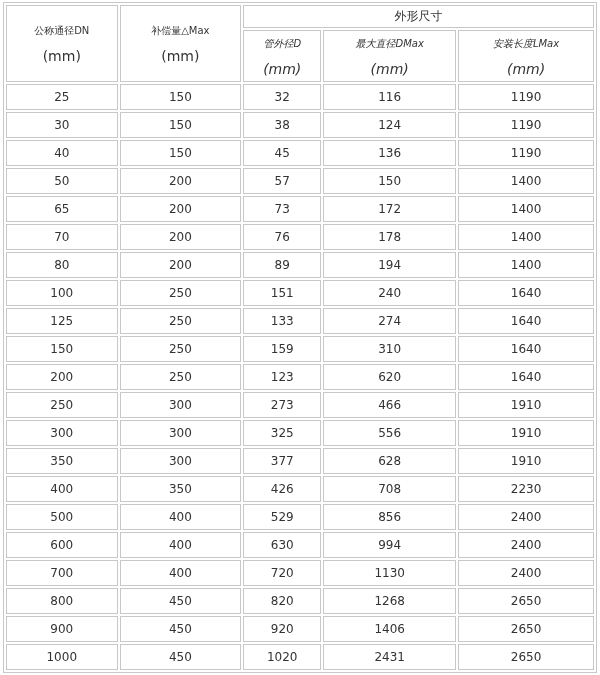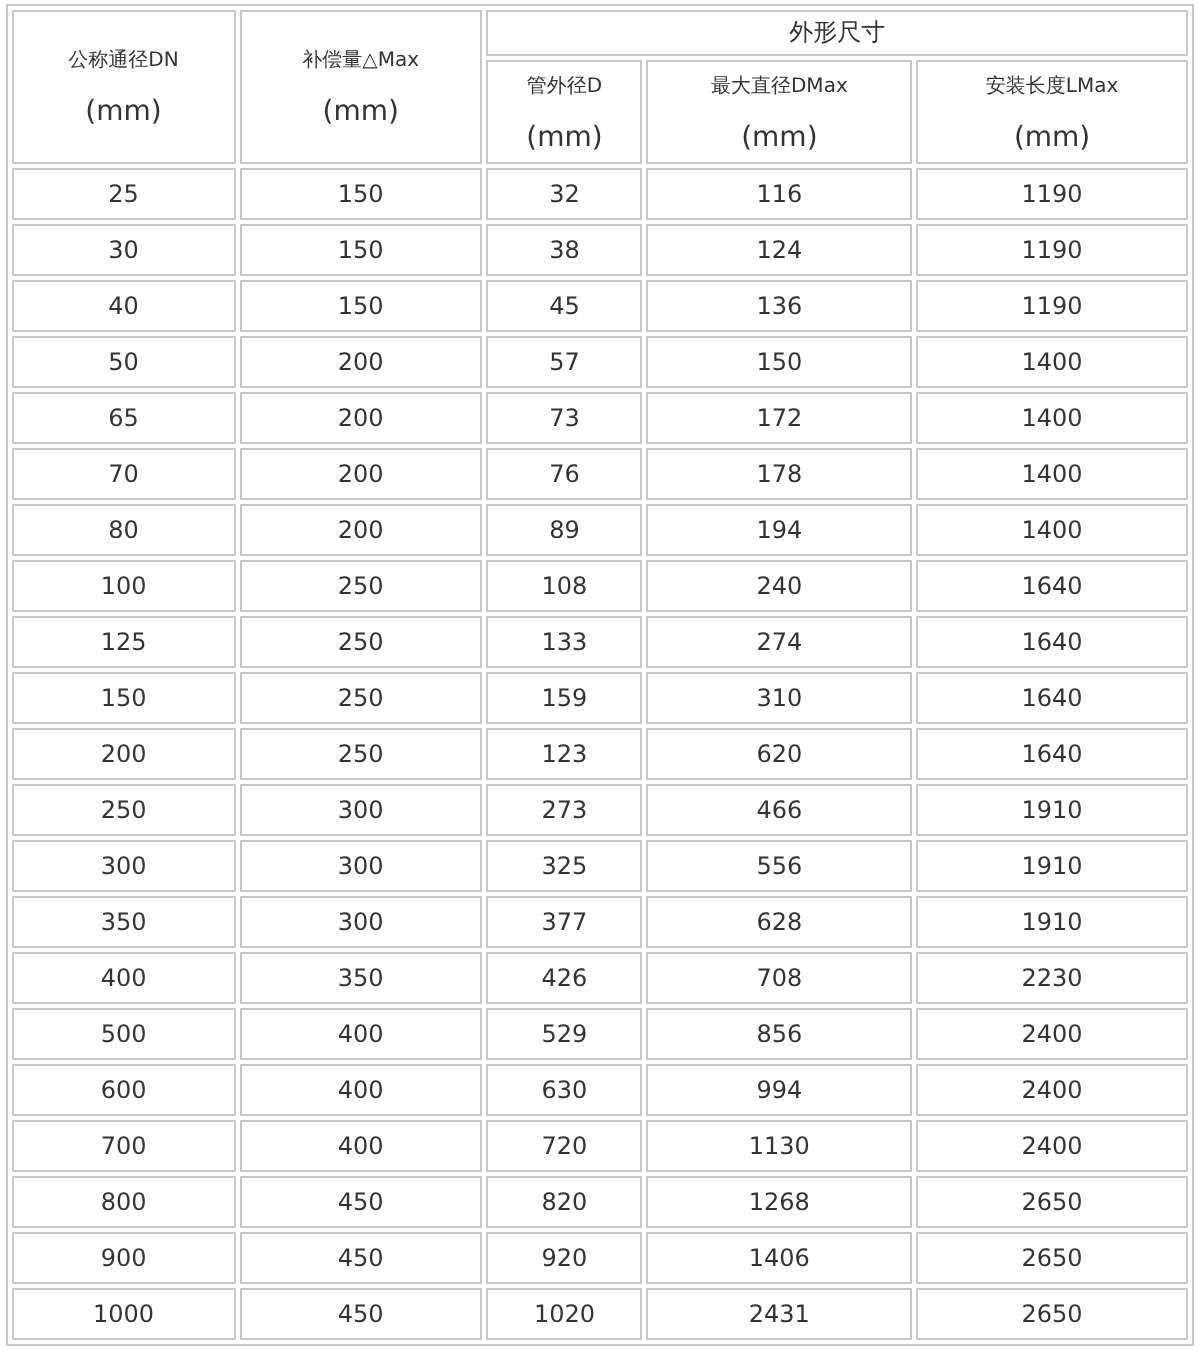--- a/index.html
+++ b/index.html
@@ -32,20 +32,21 @@
     text-align: center;
     vertical-align: middle;
     padding: 0;
     color: #333333;
   }
   .hdr-main {
     height: 22px;
   }
   .hdr-sub {
     height: 49px;
+    font-style: italic;
   }
   .hdr-cell-label {
     display: block;
     line-height: 16px;
     font-size: 10px;
   }
   .hdr-cell-unit {
     display: block;
     line-height: 16px;
     margin-top: 9px;
@@ -149,21 +150,21 @@
         <tr class="data-row">
           <td>80</td>
           <td>200</td>
           <td>89</td>
           <td>194</td>
           <td>1400</td>
         </tr>
         <tr class="data-row">
           <td>100</td>
           <td>250</td>
-          <td>108</td>
+          <td>151</td>
           <td>240</td>
           <td>1640</td>
         </tr>
         <tr class="data-row">
           <td>125</td>
           <td>250</td>
           <td>133</td>
           <td>274</td>
           <td>1640</td>
         </tr>

